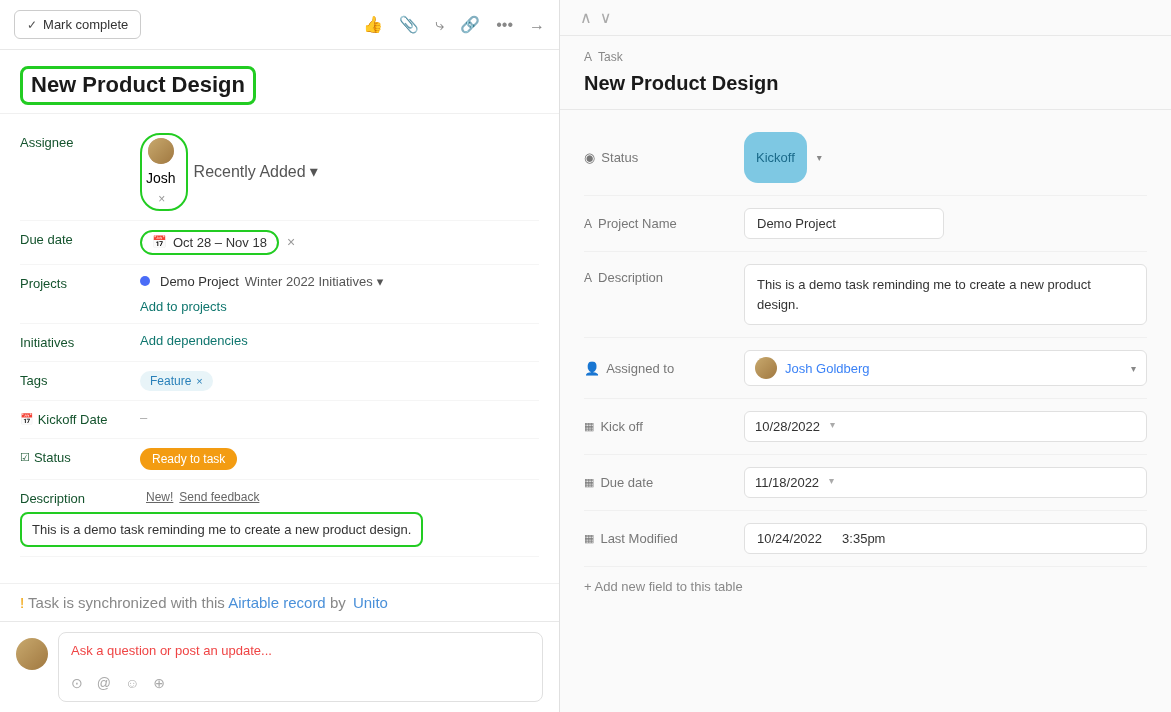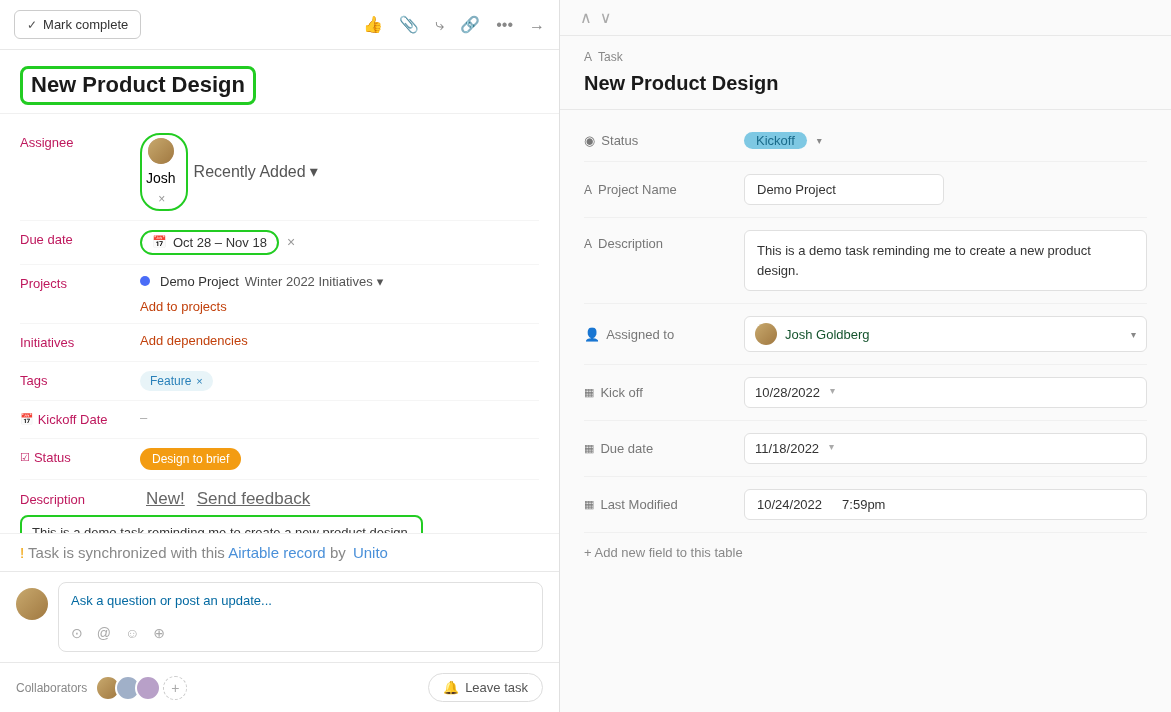--- a/index.html
+++ b/index.html
@@ -11,56 +11,56 @@
     .mark-complete-btn { display: flex; align-items: center; gap: 6px; border: 1px solid #ccc; border-radius: 6px; padding: 6px 12px; background: #fff; cursor: pointer; font-size: 13px; color: #333; }
     .mark-complete-btn .check-icon { color: #555; font-size: 12px; }
     .toolbar-icons { margin-left: auto; display: flex; align-items: center; gap: 16px; color: #888; }
     .toolbar-icons span { cursor: pointer; font-size: 16px; }
 
     .task-title-section { padding: 16px 20px 8px; border-bottom: 1px solid #f0f0f0; }
     .task-title { font-size: 22px; font-weight: 600; color: #1a1a1a; line-height: 1.3; }
 
     .task-fields { padding: 10px 20px; flex: 1; overflow-y: auto; }
     .field-row { display: flex; align-items: flex-start; padding: 9px 0; border-bottom: 1px solid #f5f5f5; min-height: 38px; }
-    .field-label { width: 120px; color: #be185d; font-size: 13px; flex-shrink: 0; padding-top: 2px; }
+    .field-label { width: 120px; color: #14532d; font-size: 13px; flex-shrink: 0; padding-top: 2px; }
     .field-value { flex: 1; display: flex; align-items: center; flex-wrap: wrap; gap: 6px; }
 
     .assignee-chip { display: flex; align-items: center; gap: 6px; border: 1px solid #ddd; border-radius: 20px; padding: 3px 10px 3px 4px; background: #fff; flex-direction: column; }
     .avatar { width: 26px; height: 26px; border-radius: 50%; background: #c0a080; display: flex; align-items: center; justify-content: center; font-size: 11px; color: #fff; overflow: hidden; }
     .avatar-img { width: 100%; height: 100%; border-radius: 50%; background: linear-gradient(135deg, #c8a96e, #a07840); }
     .chip-close { color: #999; cursor: pointer; font-size: 12px; margin-left: 2px; }
 
     .recently-added-btn { display: flex; align-items: center; gap: 4px; font-size: 16px; color: #555; cursor: pointer; border: none; background: none; }
 
     .date-chip { display: flex; align-items: center; gap: 6px; border: 1px solid #ccc; border-radius: 16px; padding: 3px 10px; background: #fff; font-size: 13px; color: #333; }
     .date-chip .cal-icon { font-size: 12px; color: #666; }
 
     .project-dot { width: 10px; height: 10px; border-radius: 50%; background: #4a6cf7; display: inline-block; margin-right: 4px; }
     .project-name { font-size: 13px; color: #333; }
     .winter-btn { display: flex; align-items: center; gap: 4px; font-size: 13px; color: #555; cursor: pointer; border: none; background: none; }
-    .add-link { font-size: 13px; color: #c2410c; cursor: pointer; text-align: center; }
+    .add-link { font-size: 13px; color: #0f766e; cursor: pointer; text-align: center; }
 
     .feature-tag { background: #e8f4f8; color: #2980b9; border-radius: 12px; padding: 3px 10px; font-size: 12px; display: flex; align-items: center; gap: 5px; }
     .feature-tag .tag-close { cursor: pointer; color: #2980b9; font-size: 11px; }
 
     .kickoff-date-val { font-size: 13px; color: #aaa; }
 
     .status-badge { background: #f39c12; color: #fff; border-radius: 12px; padding: 4px 12px; font-size: 12px; font-weight: 500; }
 
     .description-text { font-size: 13px; color: #333; line-height: 1.5; }
-    .description-links { display: flex; gap: 12px; font-size: 17px; }
+    .description-links { display: flex; gap: 6px; font-size: 12px; }
     .desc-link-item { color: #666; text-decoration: underline; cursor: pointer; }
 
     .sync-notice { padding: 10px 20px; font-size: 15px; color: #888; border-top: 1px solid #f0f0f0; }
     .sync-notice a { color: #4a90d9; text-decoration: none; }
 
     .comment-section { padding: 10px 16px; border-top: 1px solid #e8e8e8; display: flex; align-items: flex-start; gap: 10px; }
     .comment-avatar { width: 32px; height: 32px; border-radius: 50%; background: linear-gradient(135deg, #c8a96e, #a07840); flex-shrink: 0; margin-top: 6px; }
     .comment-input-wrap { flex: 1; border: 1px solid #e0e0e0; border-radius: 8px; padding: 10px 12px; min-height: 70px; display: flex; flex-direction: column; justify-content: space-between; }
-    .comment-placeholder { font-size: 13px; color: #0369a1; }
+    .comment-placeholder { font-size: 13px; color: #ef4444; }
     .comment-icons { display: flex; gap: 14px; margin-top: 10px; color: #aaa; font-size: 14px; }
 
     .footer-bar { display: flex; align-items: center; padding: 10px 16px; border-top: 1px solid #e8e8e8; }
     .collaborators-label { font-size: 12px; color: #888; margin-right: 8px; }
     .collab-avatars { display: flex; align-items: center; gap: -4px; }
     .collab-avatar { width: 26px; height: 26px; border-radius: 50%; border: 2px solid #fff; background: #c0c0c0; display: flex; align-items: center; justify-content: center; font-size: 10px; color: #fff; margin-right: -6px; }
     .collab-avatar:nth-child(1) { background: linear-gradient(135deg, #c8a96e, #a07840); }
     .collab-avatar:nth-child(2) { background: #a0b0c8; }
     .collab-avatar:nth-child(3) { background: #b8a0c8; }
     .add-collab { width: 24px; height: 24px; border-radius: 50%; border: 1px dashed #ccc; display: flex; align-items: center; justify-content: center; font-size: 14px; color: #aaa; cursor: pointer; margin-left: 8px; }
@@ -73,29 +73,29 @@
 
     .right-task-header { padding: 14px 24px; border-bottom: 1px solid #e8e8e8; }
     .right-task-type { display: flex; align-items: center; gap: 6px; font-size: 12px; color: #888; margin-bottom: 8px; }
     .right-task-title { font-size: 20px; font-weight: 600; color: #1a1a1a; }
 
     .right-fields { padding: 10px 24px; }
     .right-field-row { display: flex; align-items: center; padding: 12px 0; border-bottom: 1px solid #f0f0f0; }
     .right-field-label { width: 160px; font-size: 13px; color: #777; display: flex; align-items: center; gap: 6px; flex-shrink: 0; }
     .right-field-value { flex: 1; }
 
-    .status-dropdown { display: inline-flex; align-items: center; gap: 8px; background: #7ec8e3; color: #1a6a8a; border-radius: 14px; padding: 1px 12px; font-size: 13px; font-weight: 500; }
+    .status-dropdown { display: inline-flex; align-items: center; gap: 8px; background: #7ec8e3; color: #1a6a8a; border-radius: 14px; padding: 18px 12px; font-size: 13px; font-weight: 500; }
     .dropdown-arrow { color: #888; font-size: 10px; margin-left: 4px; }
 
     .field-input-box { border: 1px solid #e0e0e0; border-radius: 6px; padding: 7px 12px; font-size: 13px; color: #333; background: #fff; min-width: 200px; display: inline-block; }
     .field-desc-box { border: 1px solid #e0e0e0; border-radius: 6px; padding: 10px 12px; font-size: 13px; color: #333; background: #fff; width: 100%; line-height: 1.5; min-height: 60px; }
 
     .assignee-dropdown { display: flex; align-items: center; gap: 8px; border: 1px solid #e0e0e0; border-radius: 6px; padding: 6px 10px; background: #fff; min-width: 200px; }
     .assignee-dropdown-avatar { width: 22px; height: 22px; border-radius: 50%; background: linear-gradient(135deg, #c8a96e, #a07840); }
-    .assignee-dropdown-name { font-size: 13px; color: #14532d; flex: 1; }
+    .assignee-dropdown-name { font-size: 13px; color: #3b82f6; flex: 1; }
 
     .date-input-box { display: flex; gap: 6px; border: 1px solid #e0e0e0; border-radius: 6px; padding: 7px 10px; background: #fff; font-size: 13px; color: #333; }
     .date-dropdown-arrow { color: #aaa; font-size: 10px; margin-left: 4px; }
 
     .last-modified-box { display: flex; align-items: center; gap: 20px; border: 1px solid #e0e0e0; border-radius: 6px; padding: 7px 12px; background: #fff; font-size: 13px; color: #333; }
 
     .add-field-link { padding: 12px 0; font-size: 13px; color: #888; cursor: pointer; display: flex; align-items: center; gap: 4px; }
   </style>
 </head>
 <body>
@@ -192,21 +192,21 @@
         <span class="kickoff-date-val">–</span>
       </div>
     </div>
 
     <div class="field-row">
       <div class="field-label" style="display:flex;align-items:center;gap:4px;">
         <span style="font-size:11px;">☑</span>
         <span>Status</span>
       </div>
       <div class="field-value">
-        <span class="status-badge">Design to brief</span>
+        <span class="status-badge">Ready to task</span>
       </div>
     </div>
 
     <div class="field-row" style="align-items:flex-start; flex-direction:column; gap:6px;">
       <div style="display:flex;align-items:center;gap:6px;">
         <span class="field-label">Description</span>
         <div class="description-links">
           <span class="desc-link-item">New!</span>
           <span class="desc-link-item">Send feedback</span>
         </div>
@@ -232,33 +232,20 @@
       <span class="comment-placeholder">Ask a question or post an update...</span>
       <div class="comment-icons">
         <span>⊙</span>
         <span>@</span>
         <span>☺</span>
         <span>⊕</span>
       </div>
     </div>
   </div>
 
-  <div class="footer-bar">
-    <span class="collaborators-label">Collaborators</span>
-    <div class="collab-avatars">
-      <div class="collab-avatar"></div>
-      <div class="collab-avatar"></div>
-      <div class="collab-avatar"></div>
-    </div>
-    <div class="add-collab">+</div>
-    <button class="leave-task-btn">
-      <span>🔔</span>
-      <span>Leave task</span>
-    </button>
-  </div>
 
 </div>
 
 <div class="right-panel">
 
   <div class="right-panel-nav">
     <span class="nav-arrow">∧</span>
     <span class="nav-arrow">∨</span>
   </div>
 
@@ -348,21 +335,21 @@
     </div>
 
     <div class="right-field-row">
       <div class="right-field-label">
         <span style="font-size:11px;">▦</span>
         <span>Last Modified</span>
       </div>
       <div class="right-field-value">
         <div class="last-modified-box">
           <span>10/24/2022</span>
-          <span>7:59pm</span>
+          <span>3:35pm</span>
         </div>
       </div>
     </div>
 
     <div class="add-field-link">+ Add new field to this table</div>
 
   </div>
 </div>
 
 </body></html>

